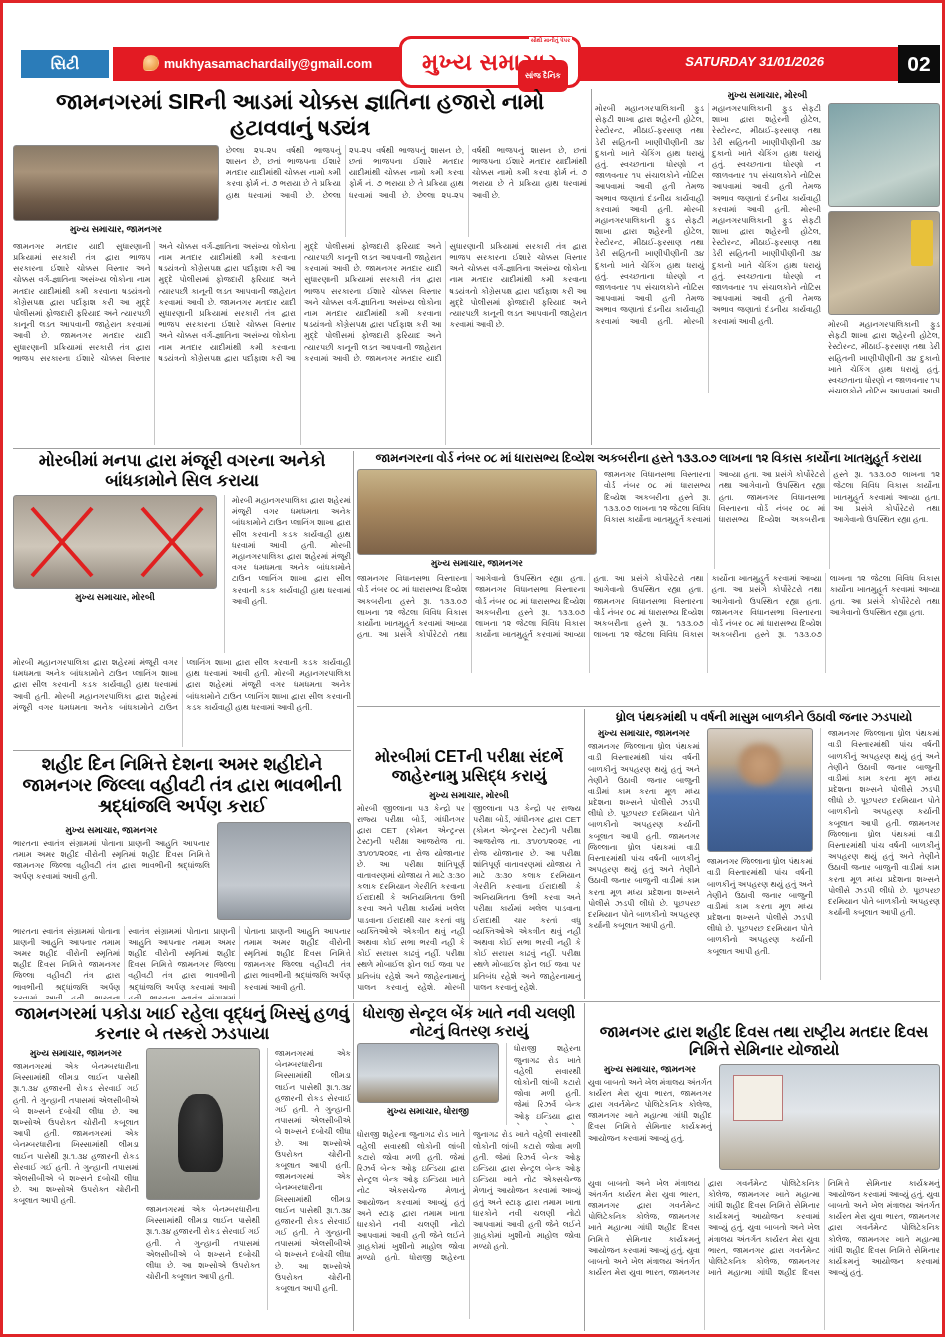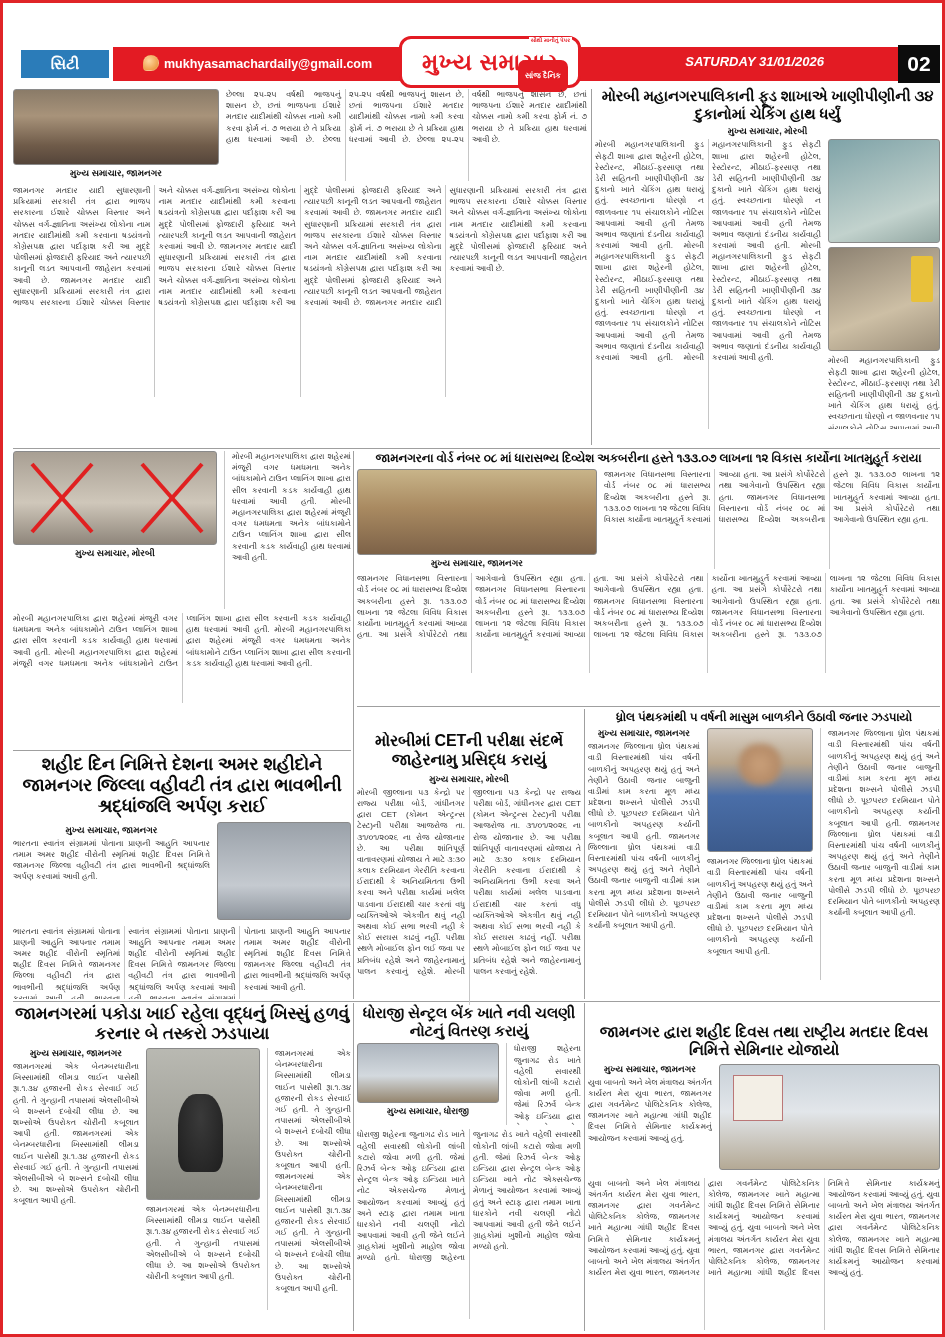--- a/index.html
+++ b/index.html
@@ -80,50 +80,51 @@
   <div class="hdiv" style="left:10px;top:445px;width:927px;height:1px"></div>
   <div class="vdiv" style="left:350px;top:448px;width:1px;height:548px"></div>
   <div class="hdiv" style="left:354px;top:703px;width:583px;height:1px"></div>
   <div class="vdiv" style="left:581px;top:706px;width:1px;height:290px"></div>
   <div class="hdiv" style="left:10px;top:747px;width:338px;height:1px"></div>
   <div class="hdiv" style="left:10px;top:998px;width:927px;height:1px"></div>
   <div class="vdiv" style="left:350px;top:1000px;width:1px;height:328px"></div>
   <div class="vdiv" style="left:581px;top:1000px;width:1px;height:328px"></div>
 
   <section class="art" style="left:10px;top:86px;width:574px;height:356px">
+    <h1 class="hl" style="font-size:22px">જામનગરમાં SIRની આડમાં ચોક્કસ જ્ઞાતિના હજારો નામો હટાવવાનું ષડ્યંત્ર</h1>
     <div class="row" style="height:92px">
       <div class="stack" style="width:206px">
         <div class="ph p-press" style="width:204px;height:74px"></div>
         <div class="byline">મુખ્ય સમાચાર, જામનગર</div>
       </div>
       <div class="cols" style="columns:3;flex:1;height:92px">
         <p class="colp">છેલ્લા ૨૫-૨૫ વર્ષથી ભાજપનું શાસન છે, છતાં ભાજપના ઈશારે મતદાર યાદીમાંથી ચોક્કસ નામો કમી કરવા ફોર્મ નં. ૭ ભરાયા છે તે પ્રક્રિયા હાથ ધરવામાં આવી છે. છેલ્લા ૨૫-૨૫ વર્ષથી ભાજપનું શાસન છે, છતાં ભાજપના ઈશારે મતદાર યાદીમાંથી ચોક્કસ નામો કમી કરવા ફોર્મ નં. ૭ ભરાયા છે તે પ્રક્રિયા હાથ ધરવામાં આવી છે. છેલ્લા ૨૫-૨૫ વર્ષથી ભાજપનું શાસન છે, છતાં ભાજપના ઈશારે મતદાર યાદીમાંથી ચોક્કસ નામો કમી કરવા ફોર્મ નં. ૭ ભરાયા છે તે પ્રક્રિયા હાથ ધરવામાં આવી છે. </p>
       </div>
     </div>
     <div class="cols" style="columns:4;height:212px;margin-top:4px">
       <p class="colp">જામનગર મતદાર યાદી સુધારણાની પ્રક્રિયામાં સરકારી તંત્ર દ્વારા ભાજપ સરકારના ઈશારે ચોક્કસ વિસ્તાર અને ચોક્કસ વર્ગ-જ્ઞાતિના અસંખ્ય લોકોના નામ મતદાર યાદીમાંથી કમી કરવાના ષડયંત્રનો કોંગ્રેસપક્ષ દ્વારા પર્દાફાશ કરી આ મુદ્દે પોલીસમાં ફોજદારી ફરિયાદ અને ત્યારપછી કાનૂની લડત આપવાની જાહેરાત કરવામાં આવી છે. જામનગર મતદાર યાદી સુધારણાની પ્રક્રિયામાં સરકારી તંત્ર દ્વારા ભાજપ સરકારના ઈશારે ચોક્કસ વિસ્તાર અને ચોક્કસ વર્ગ-જ્ઞાતિના અસંખ્ય લોકોના નામ મતદાર યાદીમાંથી કમી કરવાના ષડયંત્રનો કોંગ્રેસપક્ષ દ્વારા પર્દાફાશ કરી આ મુદ્દે પોલીસમાં ફોજદારી ફરિયાદ અને ત્યારપછી કાનૂની લડત આપવાની જાહેરાત કરવામાં આવી છે. જામનગર મતદાર યાદી સુધારણાની પ્રક્રિયામાં સરકારી તંત્ર દ્વારા ભાજપ સરકારના ઈશારે ચોક્કસ વિસ્તાર અને ચોક્કસ વર્ગ-જ્ઞાતિના અસંખ્ય લોકોના નામ મતદાર યાદીમાંથી કમી કરવાના ષડયંત્રનો કોંગ્રેસપક્ષ દ્વારા પર્દાફાશ કરી આ મુદ્દે પોલીસમાં ફોજદારી ફરિયાદ અને ત્યારપછી કાનૂની લડત આપવાની જાહેરાત કરવામાં આવી છે. જામનગર મતદાર યાદી સુધારણાની પ્રક્રિયામાં સરકારી તંત્ર દ્વારા ભાજપ સરકારના ઈશારે ચોક્કસ વિસ્તાર અને ચોક્કસ વર્ગ-જ્ઞાતિના અસંખ્ય લોકોના નામ મતદાર યાદીમાંથી કમી કરવાના ષડયંત્રનો કોંગ્રેસપક્ષ દ્વારા પર્દાફાશ કરી આ મુદ્દે પોલીસમાં ફોજદારી ફરિયાદ અને ત્યારપછી કાનૂની લડત આપવાની જાહેરાત કરવામાં આવી છે. જામનગર મતદાર યાદી સુધારણાની પ્રક્રિયામાં સરકારી તંત્ર દ્વારા ભાજપ સરકારના ઈશારે ચોક્કસ વિસ્તાર અને ચોક્કસ વર્ગ-જ્ઞાતિના અસંખ્ય લોકોના નામ મતદાર યાદીમાંથી કમી કરવાના ષડયંત્રનો કોંગ્રેસપક્ષ દ્વારા પર્દાફાશ કરી આ મુદ્દે પોલીસમાં ફોજદારી ફરિયાદ અને ત્યારપછી કાનૂની લડત આપવાની જાહેરાત કરવામાં આવી છે. </p>
     </div>
   </section>
 
   <section class="art" style="left:592px;top:84px;width:345px;height:358px">
-    <h1 class="hl" style="font-size:15px">મોરબી મહાનગરપાલિકાની ફૂડ શાખાએ ખાણીપીણીની ૩૪ દુકાનોમાં ચેકિંગ હાથ ધર્યું</h1>
     <div class="byline">મુખ્ય સમાચાર, મોરબી</div>
     <div class="row" style="height:290px">
       <div class="cols" style="columns:2;flex:1;height:290px">
         <p class="colp">મોરબી મહાનગરપાલિકાની ફુડ સેફટી શાખા દ્વારા શહેરની હોટેલ, રેસ્ટોરન્ટ, મીઠાઈ-ફરસાણ તથા ડેરી સહિતની ખાણીપીણીની ૩૪ દુકાનો ખાતે ચેકિંગ હાથ ધરાયું હતું. સ્વચ્છતાના ધોરણો ન જાળવનાર ૧૫ સંચાલકોને નોટિસ આપવામાં આવી હતી તેમજ અભાવ જણાતાં દંડનીય કાર્યવાહી કરવામાં આવી હતી. મોરબી મહાનગરપાલિકાની ફુડ સેફટી શાખા દ્વારા શહેરની હોટેલ, રેસ્ટોરન્ટ, મીઠાઈ-ફરસાણ તથા ડેરી સહિતની ખાણીપીણીની ૩૪ દુકાનો ખાતે ચેકિંગ હાથ ધરાયું હતું. સ્વચ્છતાના ધોરણો ન જાળવનાર ૧૫ સંચાલકોને નોટિસ આપવામાં આવી હતી તેમજ અભાવ જણાતાં દંડનીય કાર્યવાહી કરવામાં આવી હતી. મોરબી મહાનગરપાલિકાની ફુડ સેફટી શાખા દ્વારા શહેરની હોટેલ, રેસ્ટોરન્ટ, મીઠાઈ-ફરસાણ તથા ડેરી સહિતની ખાણીપીણીની ૩૪ દુકાનો ખાતે ચેકિંગ હાથ ધરાયું હતું. સ્વચ્છતાના ધોરણો ન જાળવનાર ૧૫ સંચાલકોને નોટિસ આપવામાં આવી હતી તેમજ અભાવ જણાતાં દંડનીય કાર્યવાહી કરવામાં આવી હતી. મોરબી મહાનગરપાલિકાની ફુડ સેફટી શાખા દ્વારા શહેરની હોટેલ, રેસ્ટોરન્ટ, મીઠાઈ-ફરસાણ તથા ડેરી સહિતની ખાણીપીણીની ૩૪ દુકાનો ખાતે ચેકિંગ હાથ ધરાયું હતું. સ્વચ્છતાના ધોરણો ન જાળવનાર ૧૫ સંચાલકોને નોટિસ આપવામાં આવી હતી તેમજ અભાવ જણાતાં દંડનીય કાર્યવાહી કરવામાં આવી હતી. </p>
       </div>
       <div class="stack" style="width:112px;gap:4px">
         <div class="ph p-insp1" style="width:110px;height:102px"></div>
         <div class="ph p-insp2" style="width:110px;height:102px"></div>
         <p class="colp">મોરબી મહાનગરપાલિકાની ફુડ સેફટી શાખા દ્વારા શહેરની હોટેલ, રેસ્ટોરન્ટ, મીઠાઈ-ફરસાણ તથા ડેરી સહિતની ખાણીપીણીની ૩૪ દુકાનો ખાતે ચેકિંગ હાથ ધરાયું હતું. સ્વચ્છતાના ધોરણો ન જાળવનાર ૧૫ સંચાલકોને નોટિસ આપવામાં આવી હતી તેમજ અભાવ જણાતાં દંડનીય કાર્યવાહી કરવામાં આવી હતી. </p>
       </div>
     </div>
   </section>
 
   <section class="art" style="left:10px;top:448px;width:338px;height:297px">
+    <h1 class="hl" style="font-size:17px">મોરબીમાં મનપા દ્વારા મંજૂરી વગરના અનેકો બાંધકામોને સિલ કરાયા</h1>
     <div class="row" style="height:158px">
       <div class="stack" style="width:204px">
         <div class="ph p-seal" style="width:202px;height:92px">
           <svg class="xsvg" viewBox="0 0 202 92">
             <line x1="18" y1="12" x2="78" y2="80" stroke="#e02020" stroke-width="4"></line>
             <line x1="78" y1="12" x2="18" y2="80" stroke="#e02020" stroke-width="4"></line>
             <line x1="128" y1="12" x2="188" y2="80" stroke="#e02020" stroke-width="4"></line>
             <line x1="188" y1="12" x2="128" y2="80" stroke="#e02020" stroke-width="4"></line>
           </svg>
         </div>
@@ -159,21 +160,21 @@
         <div class="byline">મુખ્ય સમાચાર, જામનગર</div>
         <p class="colp">ભારતના સ્વાતંત્ર સંગ્રામમાં પોતાના પ્રાણની આહુતિ આપનાર તમામ અમર શહીદ વીરોની સ્મૃતિમાં શહીદ દિવસ નિમિત્તે જામનગર જિલ્લા વહીવટી તંત્ર દ્વારા ભાવભીની શ્રદ્ધાંજલિ અર્પણ કરવામાં આવી હતી. </p>
       </div>
       <div class="ph p-shahid" style="width:132px;height:96px"></div>
     </div>
     <div class="cols" style="columns:3;height:98px;margin-top:4px">
       <p class="colp">ભારતના સ્વાતંત્ર સંગ્રામમાં પોતાના પ્રાણની આહુતિ આપનાર તમામ અમર શહીદ વીરોની સ્મૃતિમાં શહીદ દિવસ નિમિત્તે જામનગર જિલ્લા વહીવટી તંત્ર દ્વારા ભાવભીની શ્રદ્ધાંજલિ અર્પણ કરવામાં આવી હતી. ભારતના સ્વાતંત્ર સંગ્રામમાં પોતાના પ્રાણની આહુતિ આપનાર તમામ અમર શહીદ વીરોની સ્મૃતિમાં શહીદ દિવસ નિમિત્તે જામનગર જિલ્લા વહીવટી તંત્ર દ્વારા ભાવભીની શ્રદ્ધાંજલિ અર્પણ કરવામાં આવી હતી. ભારતના સ્વાતંત્ર સંગ્રામમાં પોતાના પ્રાણની આહુતિ આપનાર તમામ અમર શહીદ વીરોની સ્મૃતિમાં શહીદ દિવસ નિમિત્તે જામનગર જિલ્લા વહીવટી તંત્ર દ્વારા ભાવભીની શ્રદ્ધાંજલિ અર્પણ કરવામાં આવી હતી. </p>
     </div>
   </section>
 
-  <section class="art" style="left:354px;top:729px;width:224px;height:289px">
+  <section class="art" style="left:354px;top:745px;width:224px;height:289px">
     <h1 class="hl" style="font-size:16px">મોરબીમાં CETની પરીક્ષા સંદર્ભે જાહેરનામુ પ્રસિદ્ધ કરાયું</h1>
     <div class="byline">મુખ્ય સમાચાર, મોરબી</div>
     <div class="cols" style="columns:2;height:218px">
       <p class="colp">મોરબી જીલ્લાના ૫૩ કેન્દ્રો પર રાજ્ય પરીક્ષા બોર્ડ, ગાંધીનગર દ્વારા CET (કોમન એન્ટ્રન્સ ટેસ્ટ)ની પરીક્ષા આજરોજ તા. ૩૧/૦૧/૨૦૨૬ ના રોજ યોજાનાર છે. આ પરીક્ષા શાંતિપૂર્ણ વાતાવરણમાં યોજાય તે માટે ૩:૩૦ કલાક દરમિયાન ગેરરીતિ કરવાના ઈરાદાથી કે અનિયમિતતા ઉભી કરવા અને પરીક્ષા કાર્યમાં ખલેલ પાડવાના ઈરાદાથી ચાર કરતાં વધુ વ્યક્તિઓએ એકત્રીત થવું નહી અથવા કોઈ સભા ભરવી નહી કે કોઈ સરઘસ કાઢવું નહીં. પરીક્ષા સ્થળે મોબાઈલ ફોન લઈ જવા પર પ્રતિબંધ રહેશે અને જાહેરનામાનું પાલન કરવાનું રહેશે. મોરબી જીલ્લાના ૫૩ કેન્દ્રો પર રાજ્ય પરીક્ષા બોર્ડ, ગાંધીનગર દ્વારા CET (કોમન એન્ટ્રન્સ ટેસ્ટ)ની પરીક્ષા આજરોજ તા. ૩૧/૦૧/૨૦૨૬ ના રોજ યોજાનાર છે. આ પરીક્ષા શાંતિપૂર્ણ વાતાવરણમાં યોજાય તે માટે ૩:૩૦ કલાક દરમિયાન ગેરરીતિ કરવાના ઈરાદાથી કે અનિયમિતતા ઉભી કરવા અને પરીક્ષા કાર્યમાં ખલેલ પાડવાના ઈરાદાથી ચાર કરતાં વધુ વ્યક્તિઓએ એકત્રીત થવું નહી અથવા કોઈ સભા ભરવી નહી કે કોઈ સરઘસ કાઢવું નહીં. પરીક્ષા સ્થળે મોબાઈલ ફોન લઈ જવા પર પ્રતિબંધ રહેશે અને જાહેરનામાનું પાલન કરવાનું રહેશે. </p>
     </div>
   </section>
 
   <section class="art" style="left:585px;top:707px;width:352px;height:289px">
     <h1 class="hl" style="font-size:12px">ધ્રોલ પંથકમાંથી ૫ વર્ષની માસુમ બાળકીને ઉઠાવી જનાર ઝડપાયો</h1>
     <div class="row" style="height:252px;margin-top:4px">

